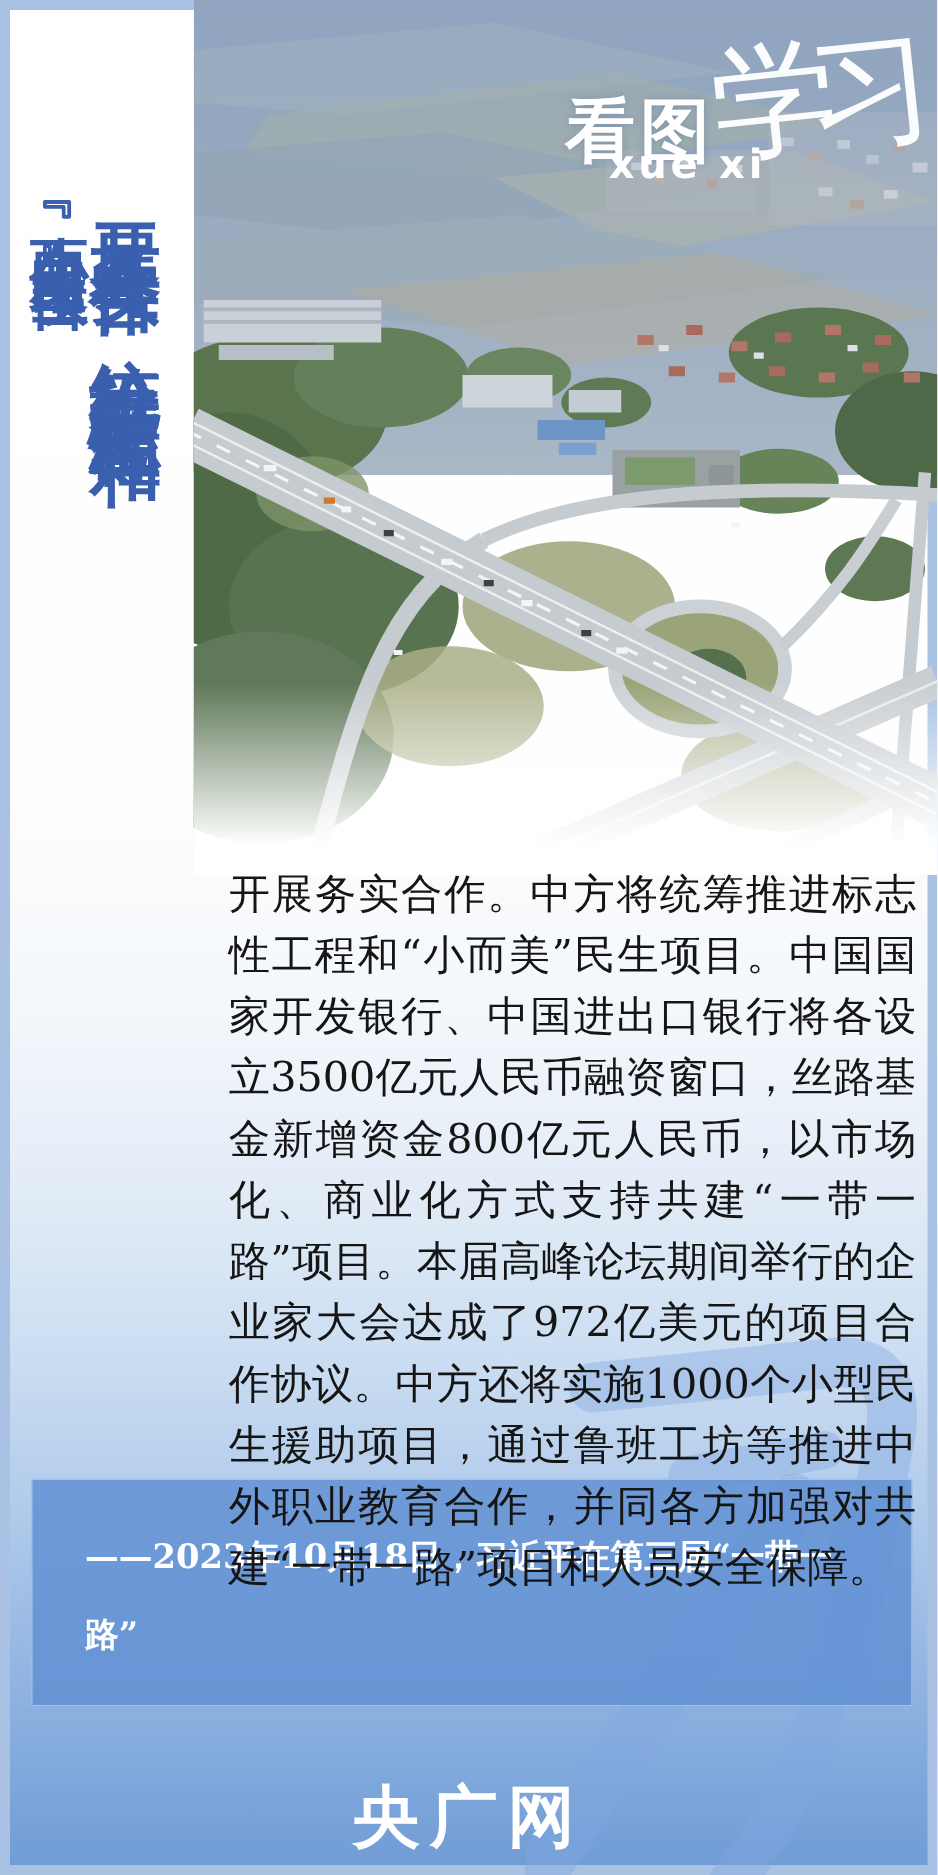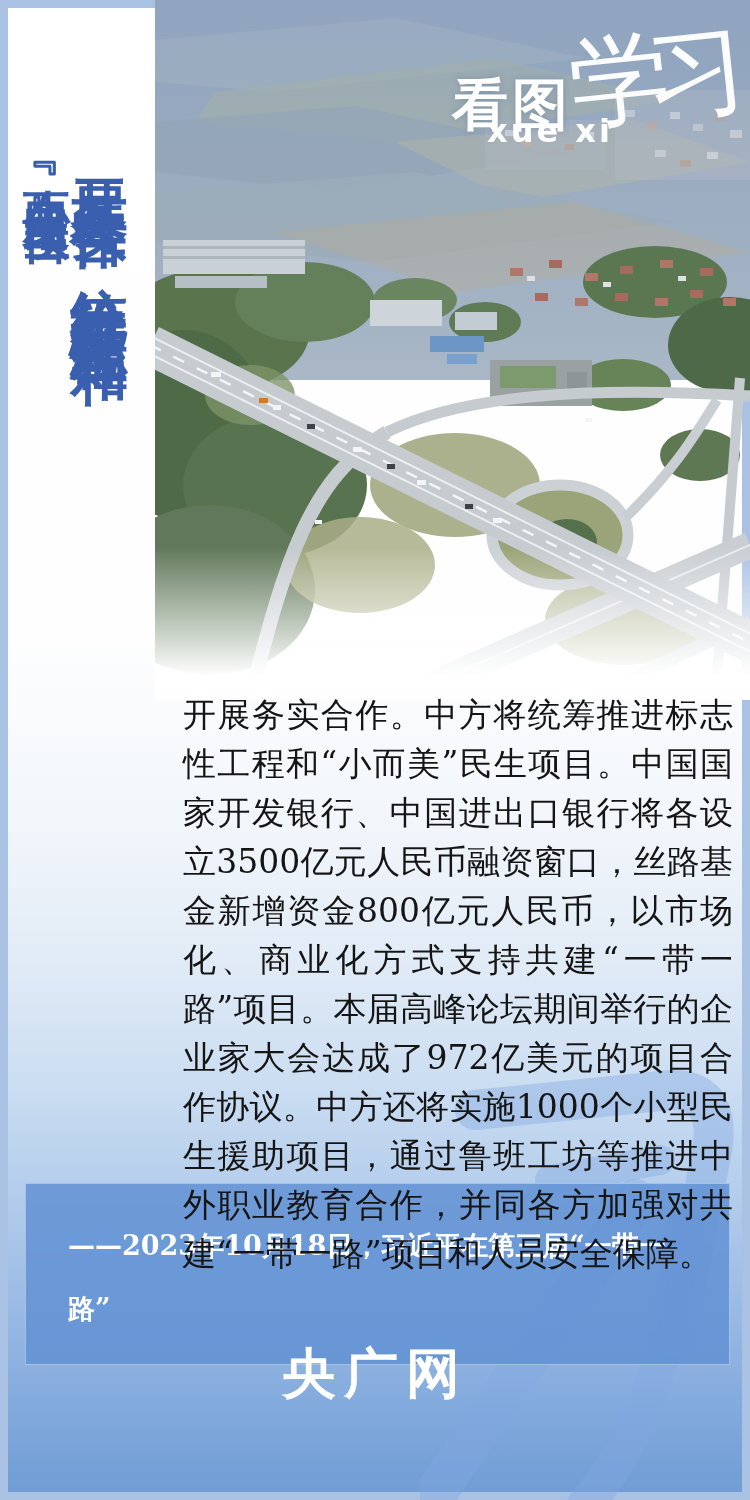--- a/index.html
+++ b/index.html
@@ -21,21 +21,21 @@
   
   .body-text{position:absolute;left:183px;top:690px;width:550px;z-index:8;
     font-size:33px;line-height:49px;color:#151515;text-align:justify;}
   
   .watermark{position:absolute;left:420px;top:1055px;width:330px;height:445px;z-index:3;pointer-events:none;}
   
   .quote-box{position:absolute;left:25px;top:1183px;width:705px;height:182px;z-index:6;
     background:rgba(96,144,211,0.84);border:1px solid rgba(235,243,252,0.45);box-sizing:border-box;
     padding:30px 30px 0 42px;color:#ffffff;font-weight:700;font-size:27px;line-height:63px;}
   
-  .footer-logo{position:absolute;left:0;right:0;top:1338px;z-index:10;text-align:center;
+  .footer-logo{position:absolute;left:0;right:0;top:1418px;z-index:10;text-align:center;
     color:#ffffff;font-size:54px;font-weight:900;font-family:"DejaVu Sans",sans-serif;letter-spacing:8px;}
 </style>
 </head>
 <body>
 
 <div class="poster">
 
   <svg class="photo" viewBox="0 0 595 700" preserveAspectRatio="none" aria-hidden="true">
     <defs>
       <linearGradient id="far" x1="0" y1="0" x2="0" y2="1">

